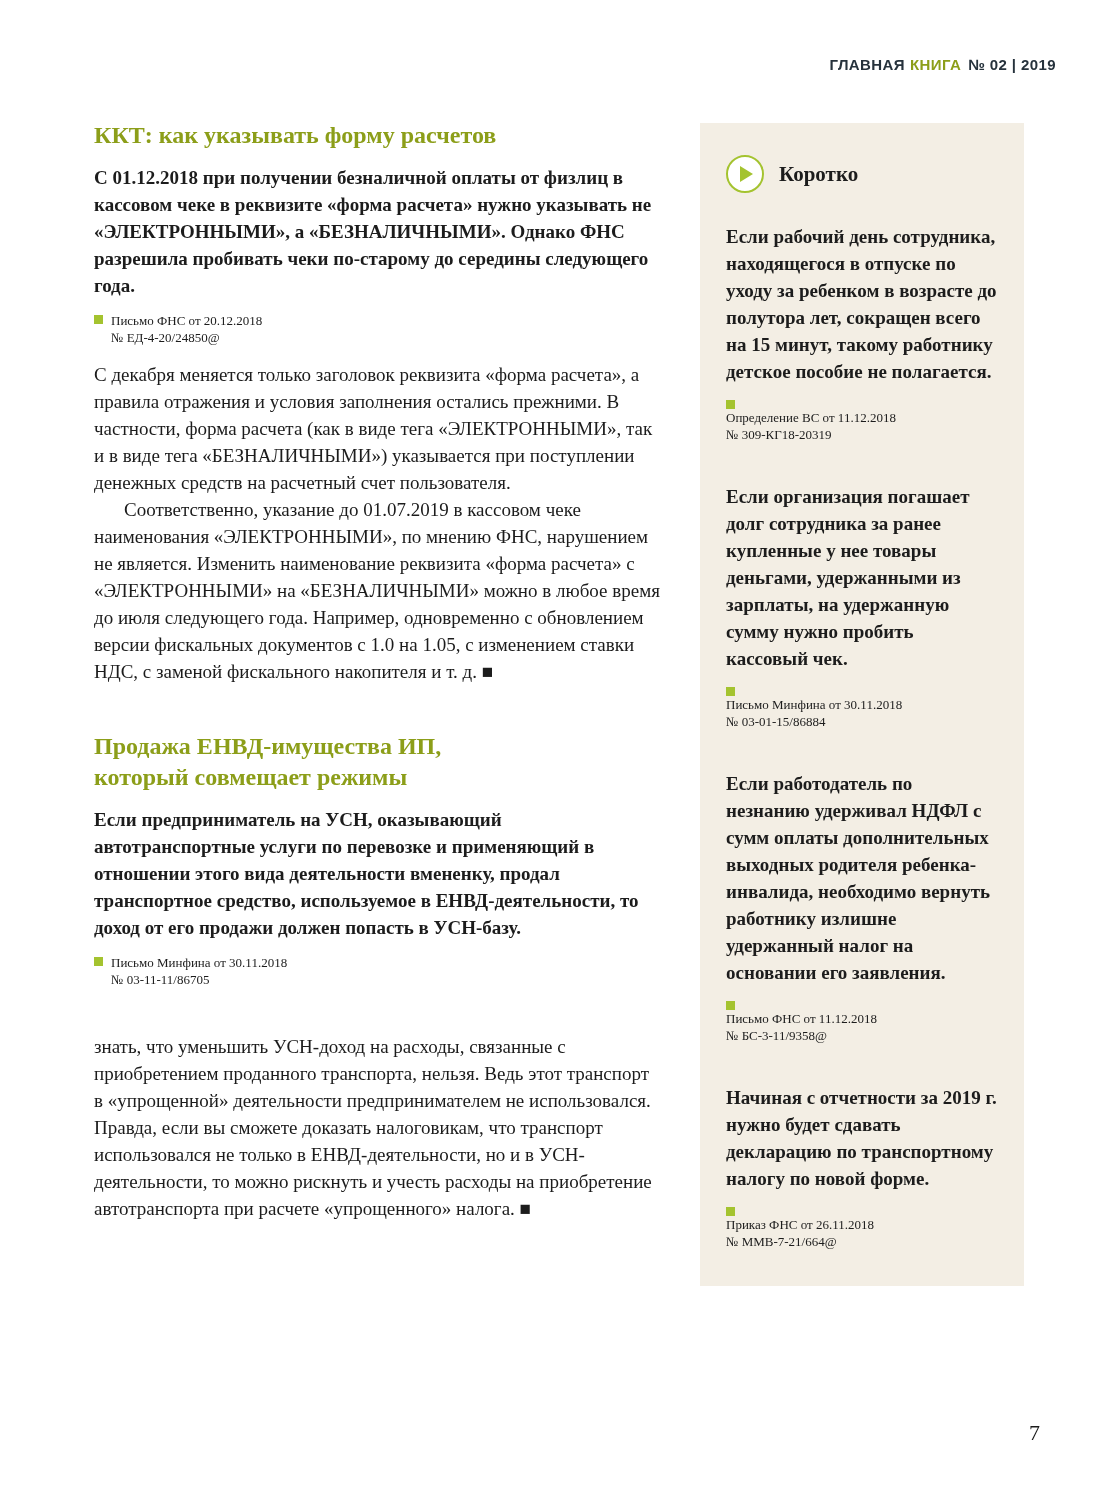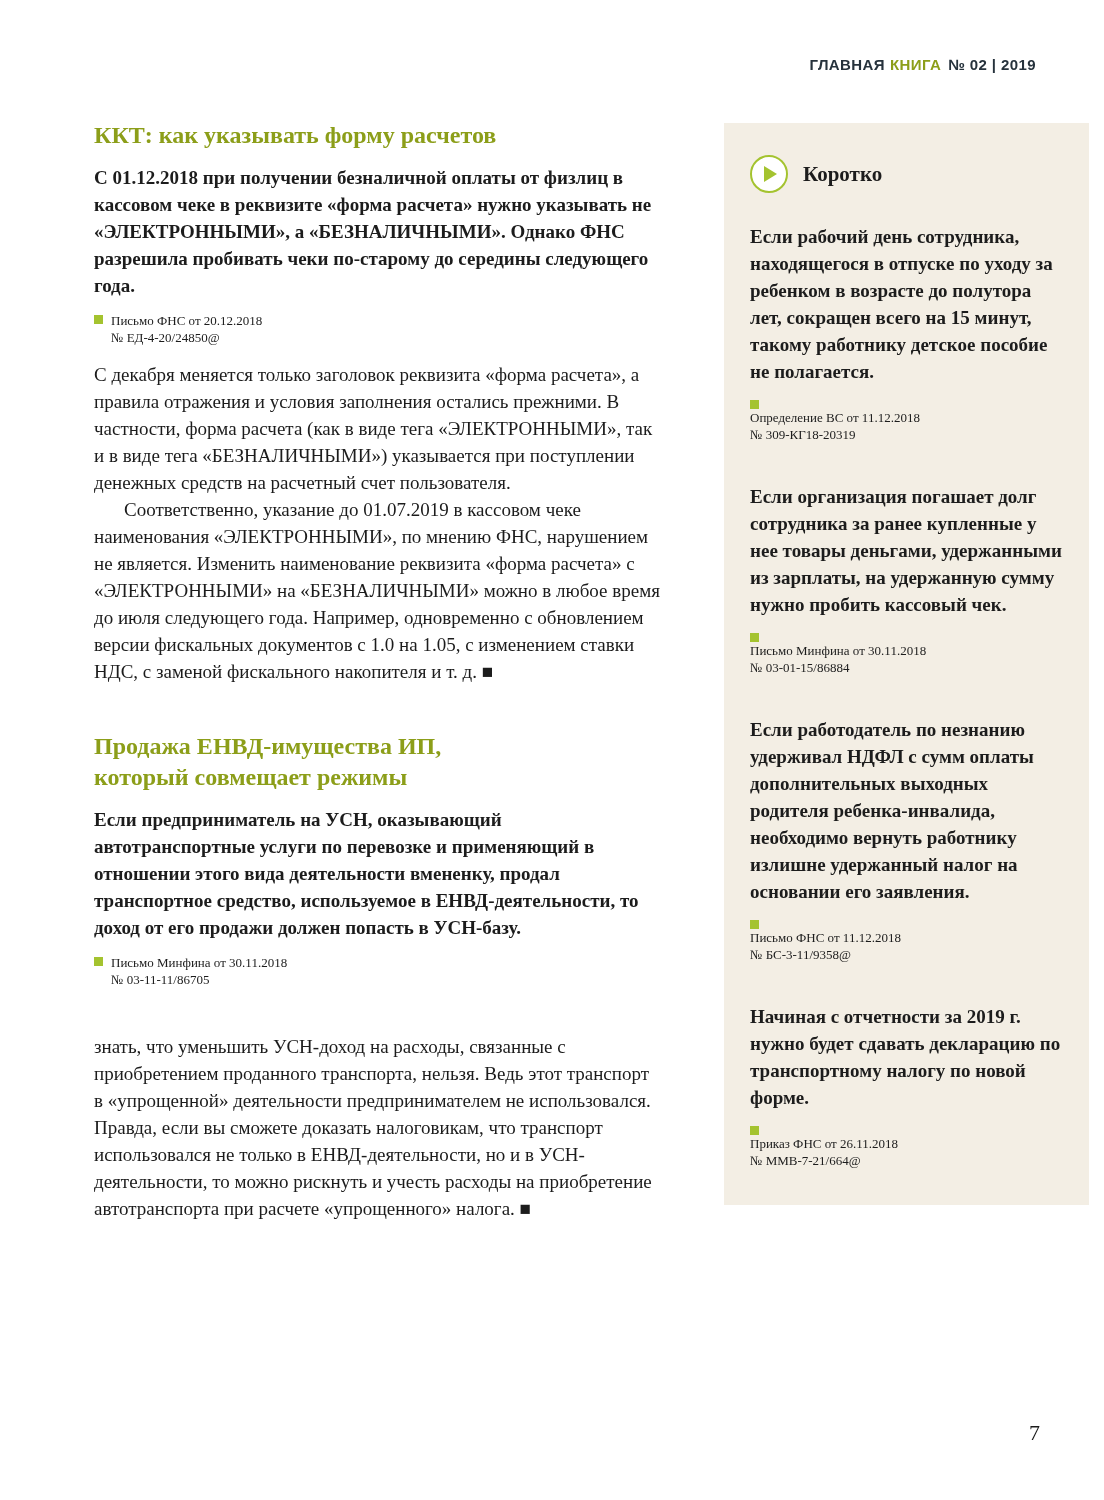--- a/index.html
+++ b/index.html
@@ -6,41 +6,41 @@
     --accent:#8c9e19;
     --bullet:#a4c32f;
     --sidebar_bg:#f3eee4;
     --text:#1c1c1c;
   }
   *{margin:0;padding:0;box-sizing:border-box;}
   body{background:#ffffff;font-family:"Liberation Serif", serif;color:var(--text);}
   .page{position:relative;width:1104px;height:1500px;background:#ffffff;overflow:hidden;}
 
   
-  .header{position:absolute;top:56px;right:68px;font-family:"Liberation Sans", sans-serif;
+  .header{position:absolute;top:56px;right:48px;font-family:"Liberation Sans", sans-serif;
           font-weight:bold;font-size:15px;letter-spacing:.4px;color:#26323c;}
   .header span{display:inline-block;}
   .header .accent{color:var(--accent);margin-left:5px;}
   .header .issue{margin-left:7px;}
 
   
   .main{position:absolute;left:94px;top:120px;width:566px;}
   .article-title{font-size:24px;line-height:31px;color:var(--accent);font-weight:bold;
                  margin-bottom:13px;white-space:pre-line;}
   .lead{font-weight:bold;font-size:19px;line-height:27px;}
   .source{display:flex;margin:13px 0 15px;font-size:13px;line-height:17px;}
   .source .sq{width:9px;height:9px;background:var(--bullet);margin:3px 8px 0 0;flex:none;}
   .body-p{font-size:19px;line-height:27px;overflow-wrap:break-word;}
   .indent{text-indent:30px;}
   .article2{margin-top:46px;}
   .two-col{display:flex;gap:30px;margin-top:4px;flex-direction:column;}
   .col{flex:1;min-width:0;}
 
   
-  .sidebar{position:absolute;left:724px;top:123px;width:365px;background:var(--sidebar_bg);
+  .sidebar{position:absolute;left:700px;top:123px;width:324px;background:var(--sidebar_bg);
            padding:32px 26px 36px;font-family:Liberation Serif, serif;}
   .sb-head{display:flex;align-items:center;gap:15px;margin-bottom:30px;}
   .play{width:38px;height:38px;border:2px solid var(--bullet);border-radius:50%;
         background:#ffffff;position:relative;flex:none;}
   .play::after{content:"";position:absolute;left:12px;top:9px;border-style:solid;
                border-width:8px 0 8px 13px;
                border-color:transparent transparent transparent var(--bullet);}
   .sb-title{font-size:21px;font-weight:bold;}
   .sb-item + .sb-item{margin-top:40px;}
   .sb-text{font-weight:bold;font-size:19px;line-height:27px;overflow-wrap:break-word;}

